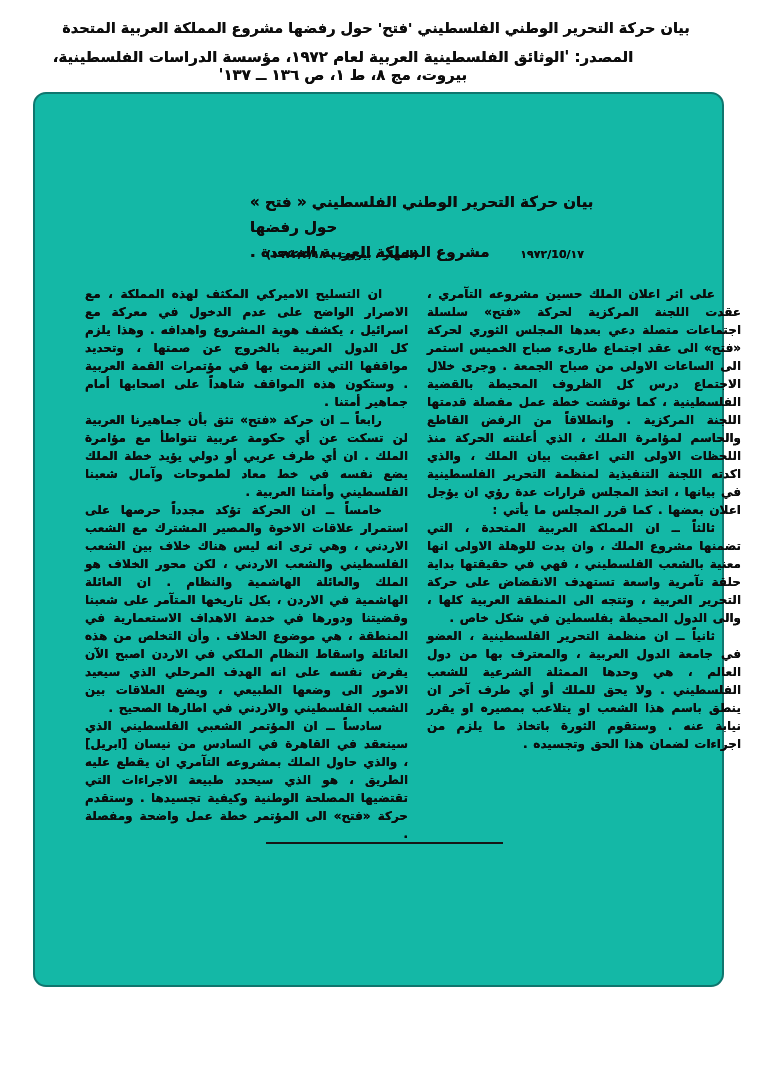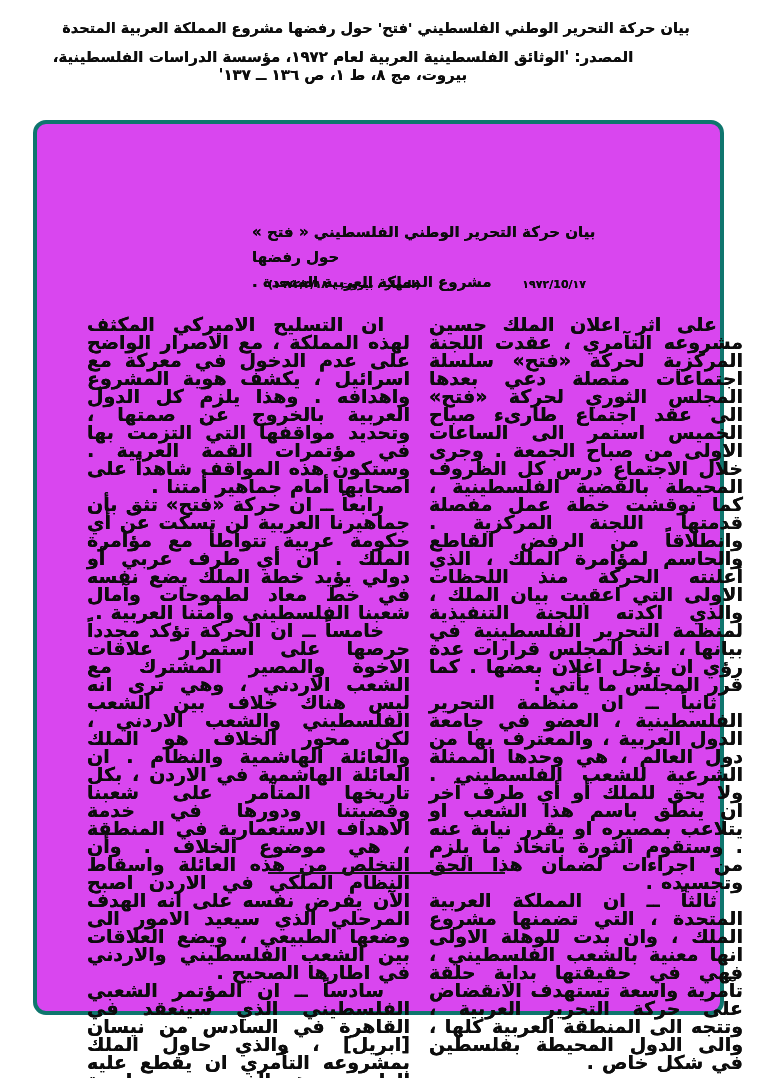--- a/index.html
+++ b/index.html
@@ -18,22 +18,22 @@
   }
   .hdr-source {
     left:0; top:48px; width:614px; text-align:center;
     font-size:15px; font-weight:bold; direction:rtl;
     text-shadow:0 0 .4px #000;
   }
 
   
   .frame {
     left:33px; top:92px; width:691px; height:895px;
-    border:4px solid #0f766e; border-radius:13px;
-    box-sizing:border-box; background:#d946ef;margin-top:28px;
+    border:2px solid #0f766e; border-radius:13px;
+    box-sizing:border-box; background:#14b8a6;
   }
 
   
   .doc-title {
     left:212px; top:188px; width:360px;
     direction:rtl; text-align:left;
     font-size:15px; line-height:25px; font-weight:bold;
     text-shadow:0 0 .5px #000;
   }
 
@@ -43,21 +43,21 @@
     display:flex; justify-content:space-between; align-items:baseline;
     font-size:11px; font-weight:bold; text-shadow:0 0 .4px #000;
   }
   .date-row .src { direction:rtl; }
   .ltr { direction:ltr; unicode-bidi:isolate; }
 
   
   .col { direction:rtl; }
   .col p {
     margin:0; text-indent:26px;
-    font-size:19px; line-height:18px;
+    font-size:12px; line-height:18px;
     text-align:justify; font-weight:bold;
     text-shadow:0 0 .45px #000;
     word-spacing:1.5px;
   }
   .col-right { left:389px; top:283px; width:314px; }
   .col-left  { left:47px;  top:283px; width:323px; }
 
   .end-rule { left:264px; top:840px; width:201px; height:2px; background:#161616; }
 </style>
 </head>
@@ -77,22 +77,22 @@
 
     <div class="abs date-row" style="left:195px; top:154px; width:318px;">
       <span class="src">
         <span>(النهار ، بيروت ، </span><span class="ltr">١٩٧٢/٣/١٨</span><span>)</span>
       </span>
       <span class="ltr">١٩٧٢/10/١٧</span>
     </div>
 
     <div class="abs col col-right" style="left:356px; top:191px; width:314px;">
       <p>على اثر اعلان الملك حسين مشروعه التآمري ، عقدت اللجنة المركزية لحركة «فتح» سلسلة اجتماعات متصلة دعي بعدها المجلس الثوري لحركة «فتح» الى عقد اجتماع طارىء صباح الخميس استمر الى الساعات الاولى من صباح الجمعة . وجرى خلال الاجتماع درس كل الظروف المحيطة بالقضية الفلسطينية ، كما نوقشت خطة عمل مفصلة قدمتها اللجنة المركزية . وانطلاقاً من الرفض القاطع والحاسم لمؤامرة الملك ، الذي أعلنته الحركة منذ اللحظات الاولى التي اعقبت بيان الملك ، والذي اكدته اللجنة التنفيذية لمنظمة التحرير الفلسطينية في بيانها ، اتخذ المجلس قرارات عدة رؤي ان يؤجل اعلان بعضها . كما قرر المجلس ما يأتي :</p>
+      <p>ثالثاً ــ ان المملكة العربية المتحدة ، التي تضمنها مشروع الملك ، وان بدت للوهلة الاولى انها معنية بالشعب الفلسطيني ، فهي في حقيقتها بداية حلقة تآمرية واسعة تستهدف الانقضاض على حركة التحرير العربية ، وتتجه الى المنطقة العربية كلها ، والى الدول المحيطة بفلسطين في شكل خاص .</p>
       <p>ثانياً ــ ان منظمة التحرير الفلسطينية ، العضو في جامعة الدول العربية ، والمعترف بها من دول العالم ، هي وحدها الممثلة الشرعية للشعب الفلسطيني . ولا يحق للملك أو أي طرف آخر ان ينطق باسم هذا الشعب او يتلاعب بمصيره او يقرر نيابة عنه . وستقوم الثورة باتخاذ ما يلزم من اجراءات لضمان هذا الحق وتجسيده .</p>
-      <p>ثالثاً ــ ان المملكة العربية المتحدة ، التي تضمنها مشروع الملك ، وان بدت للوهلة الاولى انها معنية بالشعب الفلسطيني ، فهي في حقيقتها بداية حلقة تآمرية واسعة تستهدف الانقضاض على حركة التحرير العربية ، وتتجه الى المنطقة العربية كلها ، والى الدول المحيطة بفلسطين في شكل خاص .</p>
     </div>
 
     <div class="abs col col-left" style="left:14px; top:191px; width:323px;">
       <p>ان التسليح الاميركي المكثف لهذه المملكة ، مع الاصرار الواضح على عدم الدخول في معركة مع اسرائيل ، يكشف هوية المشروع واهدافه . وهذا يلزم كل الدول العربية بالخروج عن صمتها ، وتحديد مواقفها التي التزمت بها في مؤتمرات القمة العربية . وستكون هذه المواقف شاهداً على اصحابها أمام جماهير أمتنا .</p>
       <p>رابعاً ــ ان حركة «فتح» تثق بأن جماهيرنا العربية لن تسكت عن أي حكومة عربية تتواطأ مع مؤامرة الملك . ان أي طرف عربي أو دولي يؤيد خطة الملك يضع نفسه في خط معاد لطموحات وآمال شعبنا الفلسطيني وأمتنا العربية .</p>
       <p>خامساً ــ ان الحركة تؤكد مجدداً حرصها على استمرار علاقات الاخوة والمصير المشترك مع الشعب الاردني ، وهي ترى انه ليس هناك خلاف بين الشعب الفلسطيني والشعب الاردني ، لكن محور الخلاف هو الملك والعائلة الهاشمية والنظام . ان العائلة الهاشمية في الاردن ، بكل تاريخها المتآمر على شعبنا وقضيتنا ودورها في خدمة الاهداف الاستعمارية في المنطقة ، هي موضوع الخلاف . وأن التخلص من هذه العائلة واسقاط النظام الملكي في الاردن اصبح الآن يفرض نفسه على انه الهدف المرحلي الذي سيعيد الامور الى وضعها الطبيعي ، ويضع العلاقات بين الشعب الفلسطيني والاردني في اطارها الصحيح .</p>
       <p>سادساً ــ ان المؤتمر الشعبي الفلسطيني الذي سينعقد في القاهرة في السادس من نيسان [ابريل] ، والذي حاول الملك بمشروعه التآمري ان يقطع عليه الطريق ، هو الذي سيحدد طبيعة الاجراءات التي تقتضيها المصلحة الوطنية وكيفية تجسيدها . وستقدم حركة «فتح» الى المؤتمر خطة عمل واضحة ومفصلة .</p>
     </div>
 
     <div class="abs end-rule" style="left:231px; top:748px;"></div>

